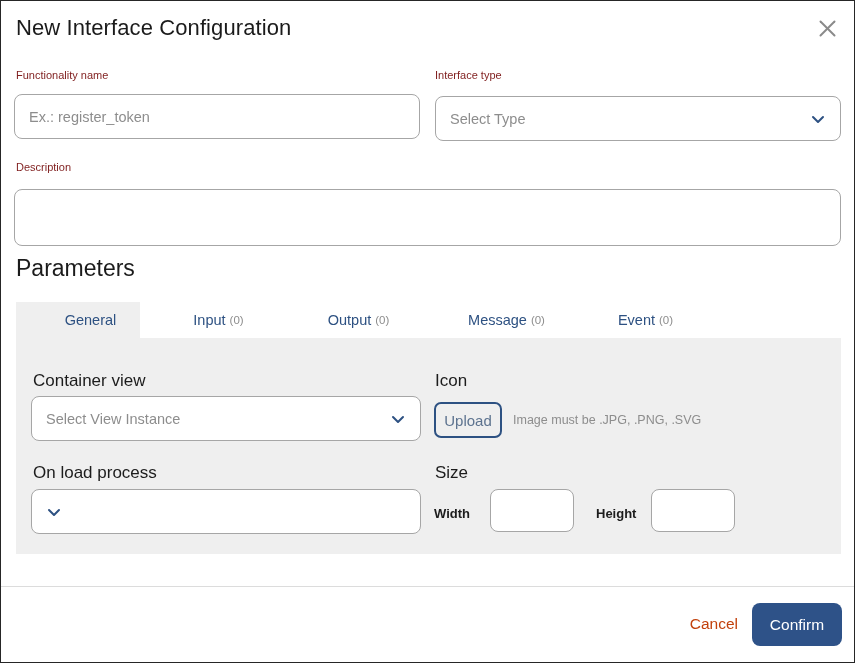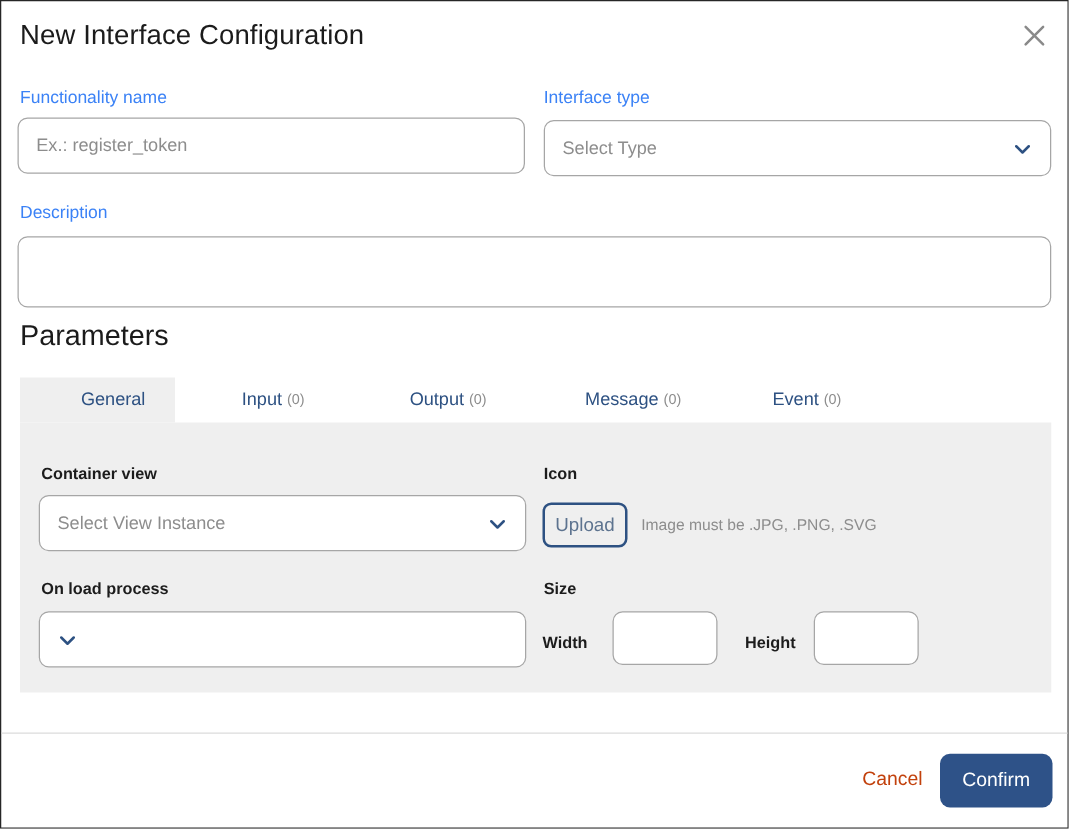--- a/index.html
+++ b/index.html
@@ -46,22 +46,22 @@
     display: flex;
     align-items: center;
     justify-content: center;
     cursor: pointer;
   }
   .close-btn svg { display: block; }
 
   
   .field-label {
     position: absolute;
-    font-size: 14px;
-    color: #3b82f6;
+    font-size: 11px;
+    color: #7f1d1d;
     white-space: nowrap;
   }
   .text-input {
     position: absolute;
     box-sizing: border-box;
     background: #ffffff;
     border: 1px solid #a6a6a6;
     border-radius: 8px;
     font-family: "Liberation Sans", sans-serif;
     font-size: 14.5px;
@@ -154,23 +154,23 @@
     left: 15px;
     top: 337px;
     width: 825px;
     height: 216px;
     background: #efefef;
     box-sizing: border-box;
   }
 
   .panel-label {
     position: absolute;
-    font-size: 13px;
+    font-size: 17px;
     color: #1c1c1c;
-    font-weight: bold;
+    font-weight: normal;
     white-space: nowrap;
   }
 
   .upload-btn {
     position: absolute;
     box-sizing: border-box;
     border: 2px solid #2d5182;
     border-radius: 7px;
     background: transparent;
     color: #5d738f;

